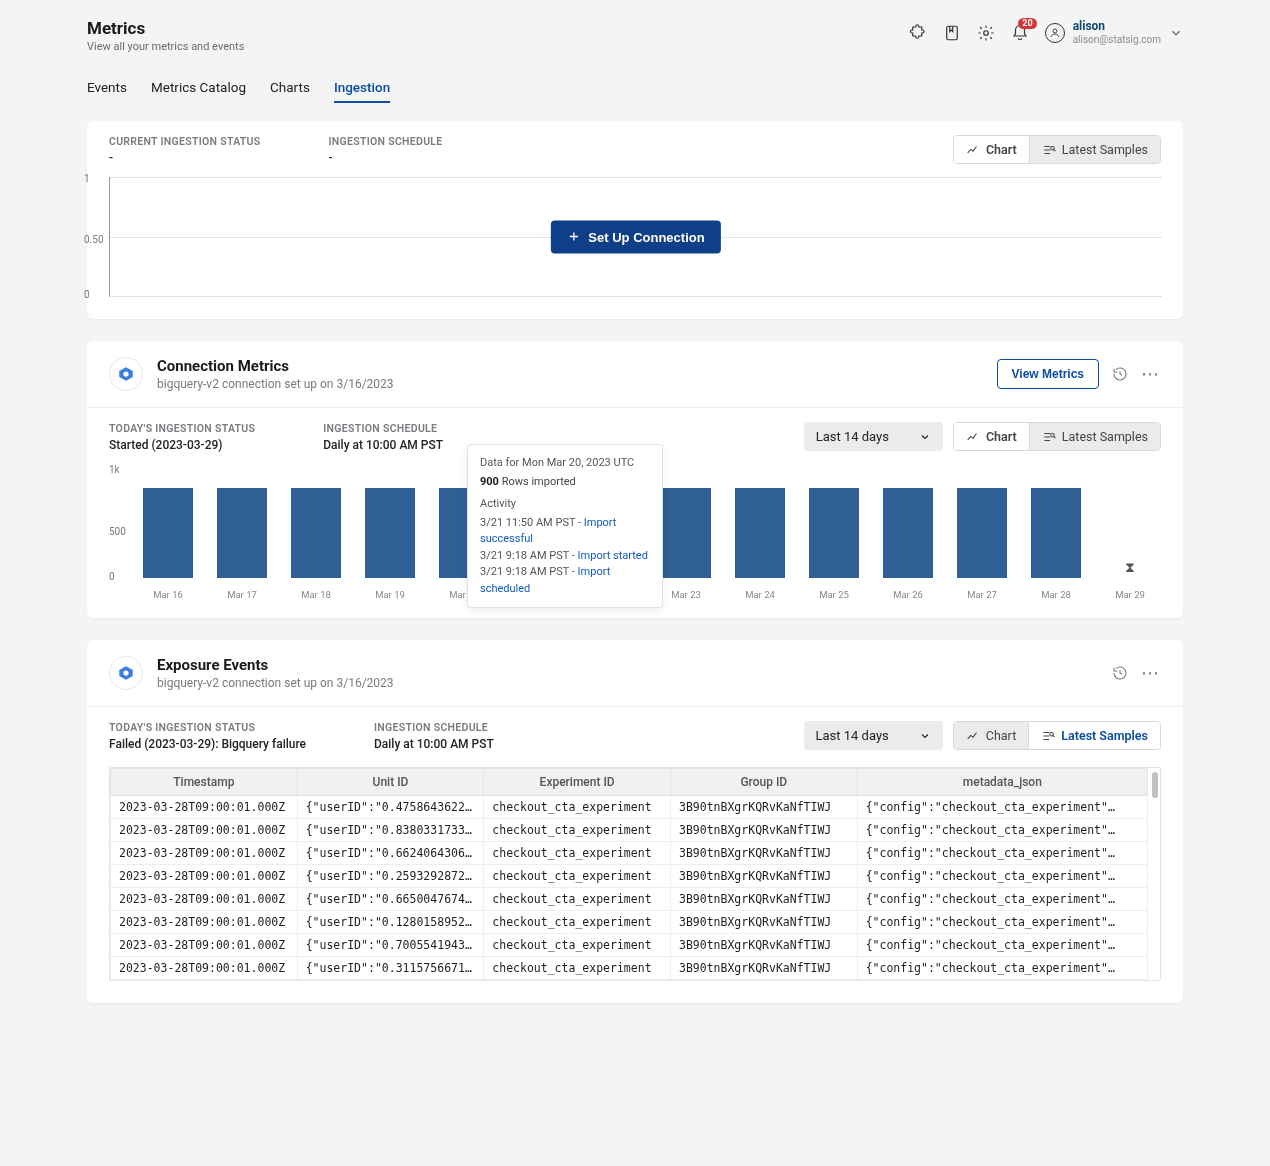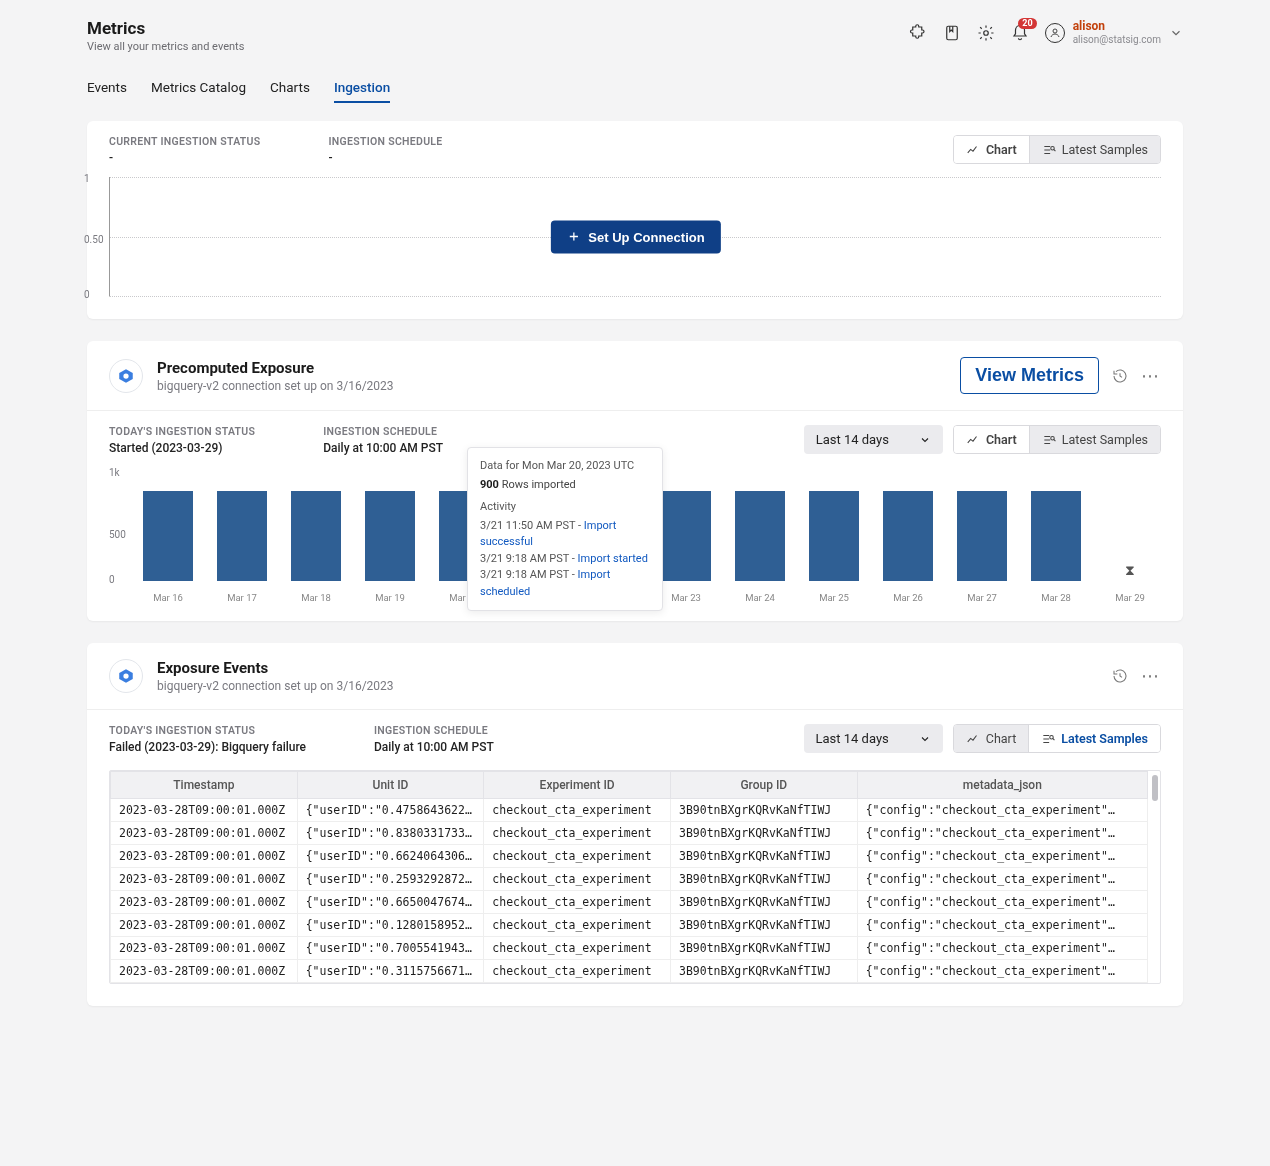--- a/index.html
+++ b/index.html
@@ -16,38 +16,38 @@
   .page-sub { font-size: 11px; color: #6b6b70; margin: 0 0 12px 0; }
   .header-right { display:flex; align-items:center; gap:16px; padding-top:2px;}
   .hicon { width:18px; height:18px; color:#323232; display:flex; align-items:flex-end; justify-content:center; }
   .hicon svg { width:18px; height:18px; stroke:#323232; fill:none; stroke-width:1.6; }
   .bell-wrap { position:relative; }
   .badge { position:absolute; top:-6px; right:-8px; background:#d33535; color:#fff; border-radius:8px; font-size:9px; font-weight:700; padding:1px 4px; line-height:1; }
   .user-block { display:flex; align-items:center; gap:8px; }
   .user-avatar { width:20px; height:20px; border-radius:10px; border:1.5px solid #323232; display:flex; align-items:center; justify-content:center; }
   .user-avatar svg { width:12px; height:12px; stroke:#323232; fill:none; stroke-width:1.8;}
   .user-text { display:flex; flex-direction:column; line-height:1.15; }
-  .user-name { font-size:12px; font-weight:700; color:#c2410c;}
+  .user-name { font-size:12px; font-weight:700; color:#0c4a6e;}
   .user-email { font-size:10px; color:#8b8b90;}
   .chev { width:14px; height:14px; }
 
   .tabs { display:flex; gap:24px; margin: 14px 0 18px 0; font-size:13.5px; }
   .tab { color:#222; cursor:pointer; padding-bottom:6px; }
   .tab.active { color:#0a4ea3; border-bottom: 2px solid #0a4ea3; font-weight:500; }
 
   .card { background:#fff; border-radius:6px; box-shadow:0 1px 2px rgba(0,0,0,0.05); margin-bottom:22px; }
   .card-head { display:flex; align-items:center; justify-content:space-between; padding:16px 22px; border-bottom:1px solid #eee; }
   .card-head-left { display:flex; align-items:center; gap:14px; }
   .icon-circle { width:34px; height:34px; border-radius:17px; border:1px solid #e3e6eb; display:flex; align-items:center; justify-content:center; background:#fff; }
   .icon-circle.empty { border:1px solid #eee; }
   .bq-icon { width:18px; height:18px; }
   .card-title { font-size:15px; font-weight:700; color:#1a1a1a; }
   .card-sub { font-size:12px; color:#7a7a80; margin-top:2px; }
   .card-head-right { display:flex; align-items:center; gap:10px; }
-  .btn-outline { border:1px solid #0a4ea3; color:#0a4ea3; background:#fff; padding:7px 14px; border-radius:4px; font-size:18px; font-weight:600; cursor:pointer; }
+  .btn-outline { border:1px solid #0a4ea3; color:#0a4ea3; background:#fff; padding:7px 14px; border-radius:4px; font-size:12px; font-weight:600; cursor:pointer; }
   .icon-btn { width:22px; height:22px; display:flex; align-items:center; justify-content:center; color:#777; cursor:pointer; }
   .icon-btn svg { width:16px; height:16px; stroke:#777; stroke-width:1.6; fill:none; }
   .dots { font-size:18px; color:#777; letter-spacing:2px; line-height:1; cursor:pointer; }
 
   .card-body { padding: 14px 22px 22px 22px; }
   .status-row { display:flex; align-items:flex-start; gap:68px; }
   .status-row.with-controls { justify-content:space-between; }
   .status-block .label { font-size:10.5px; color:#7a7a80; letter-spacing:0.3px; font-weight:600; }
   .status-block .value { font-size:12px; color:#222; margin-top:3px; font-weight:500;}
   .controls { display:flex; gap:10px; align-items:center; }
@@ -210,21 +210,21 @@
   <div class="card">
     <div class="card-head">
       <div class="card-head-left">
         <div class="icon-circle">
           <svg class="bq-icon" viewBox="0 0 24 24">
               <polygon points="12,3 21,8 21,16 12,21 3,16 3,8" fill="#3a7ee0"></polygon>
               <circle cx="12" cy="12" r="3.5" fill="#fff"></circle>
             </svg>
         </div>
         <div>
-          <div class="card-title">Precomputed Exposure</div>
+          <div class="card-title">Connection Metrics</div>
           <div class="card-sub">bigquery-v2 connection set up on 3/16/2023</div>
         </div>
       </div>
       <div class="card-head-right">
         <button class="btn-outline">View Metrics</button>
         <span class="icon-btn">
             <svg viewBox="0 0 24 24">
               <path d="M3 12a9 9 0 1 0 3-6.7"></path>
               <path d="M3 4v5h5"></path>
               <path d="M12 8v4l3 2"></path>

